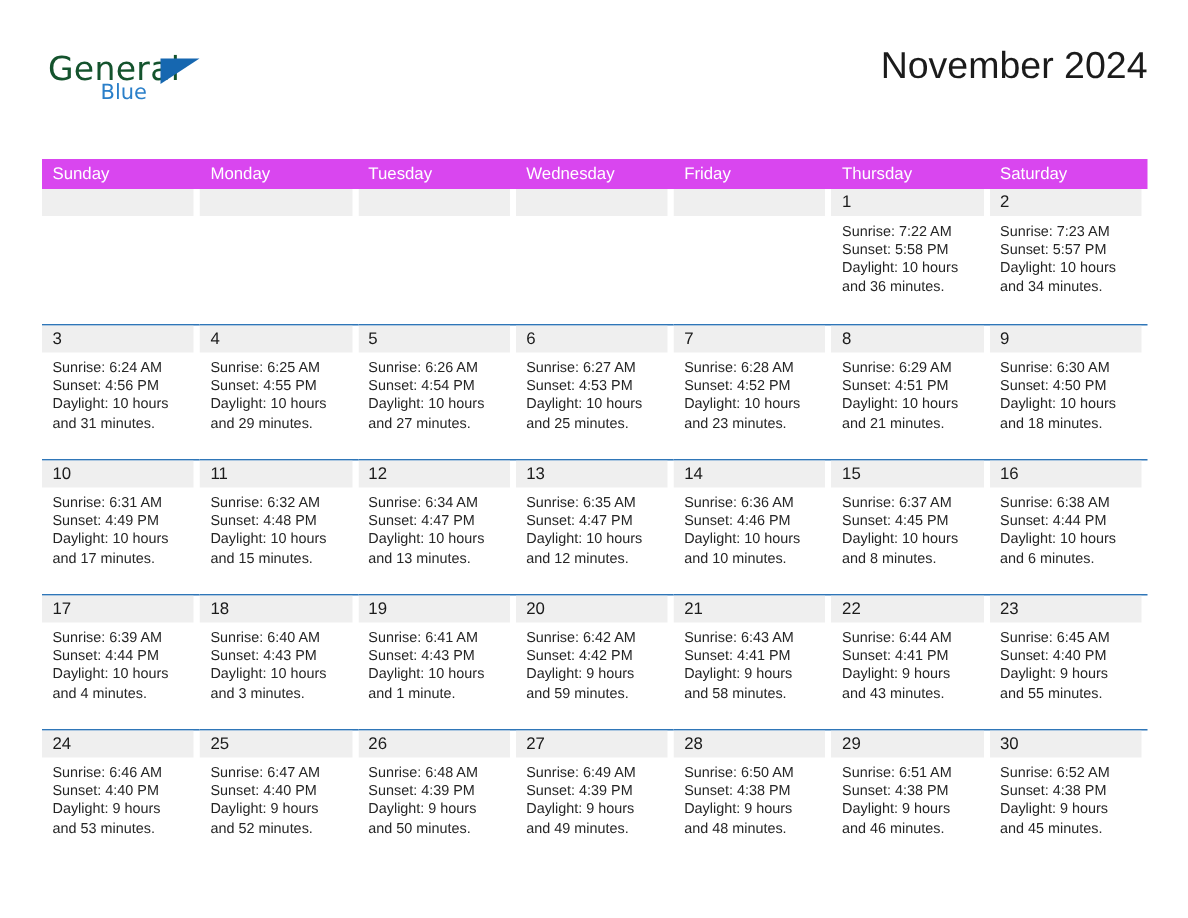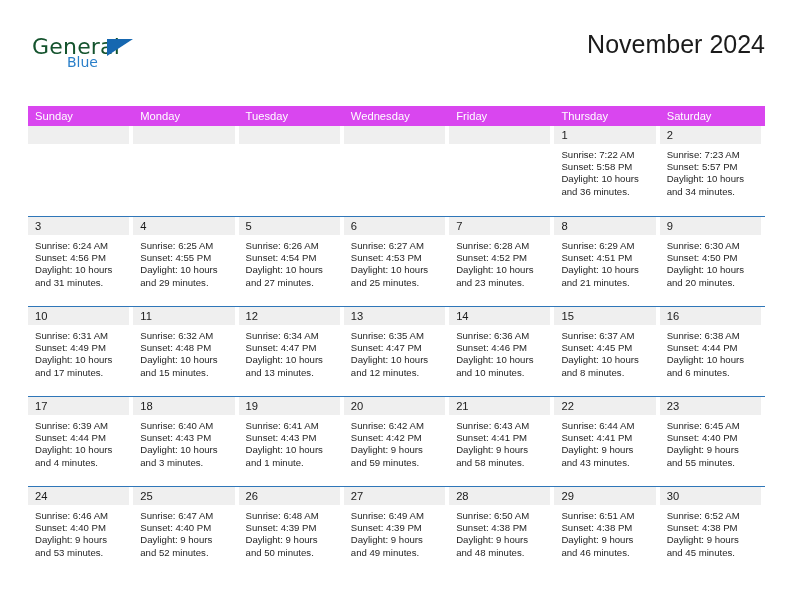--- a/index.html
+++ b/index.html
@@ -293,21 +293,21 @@
             </div>
           </div>
           <div class="cal-cell">
             <div class="daynum-band">
               <div class="daynum">9</div>
             </div>
             <div class="cell-lines">
               <div class="cell-line">Sunrise: 6:30 AM</div>
               <div class="cell-line">Sunset: 4:50 PM</div>
               <div class="cell-line">Daylight: 10 hours</div>
-              <div class="cell-line">and 20 minutes.</div>
+              <div class="cell-line">and 18 minutes.</div>
             </div>
           </div>
         </div>
         <div class="cal-row bordered">
           <div class="cal-cell">
             <div class="daynum-band">
               <div class="daynum">10</div>
             </div>
             <div class="cell-lines">
               <div class="cell-line">Sunrise: 6:31 AM</div>

